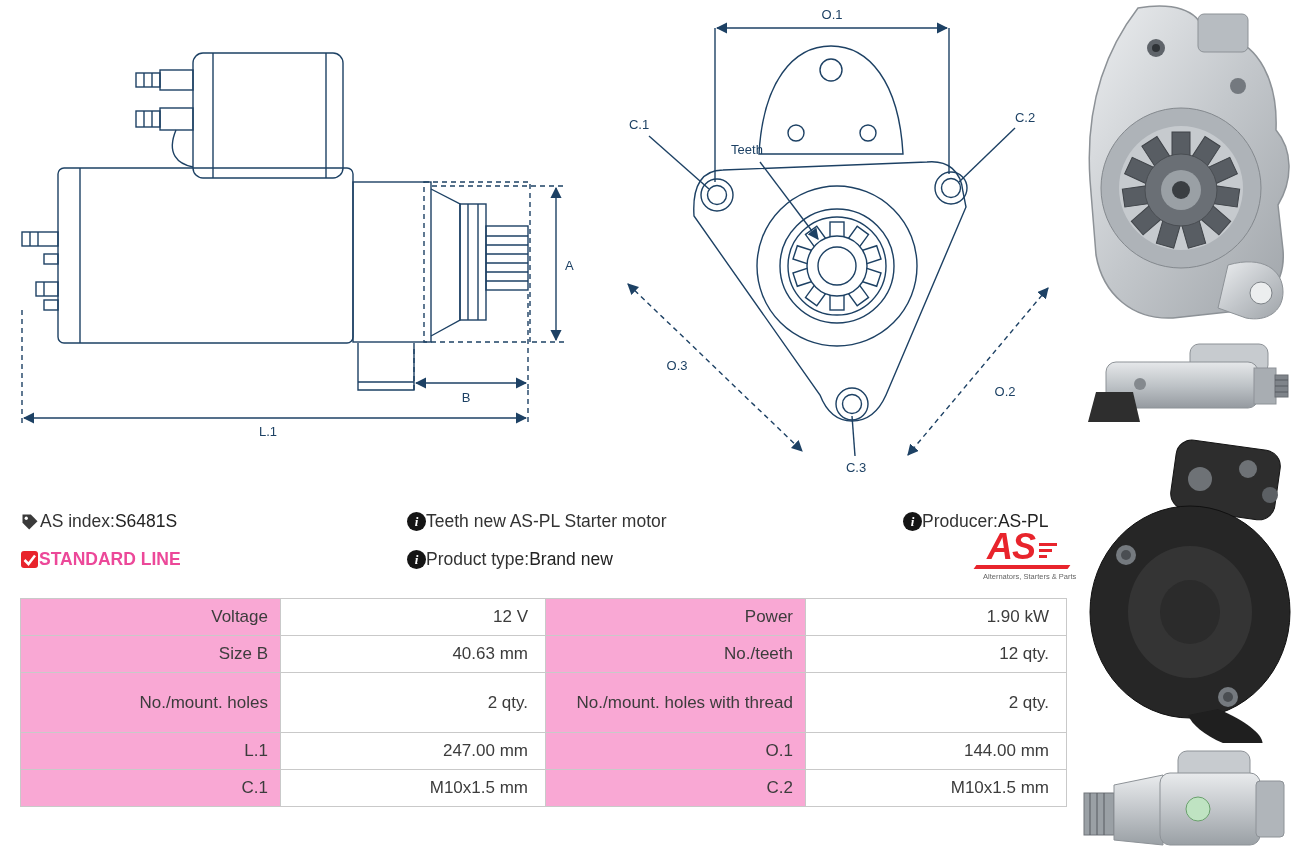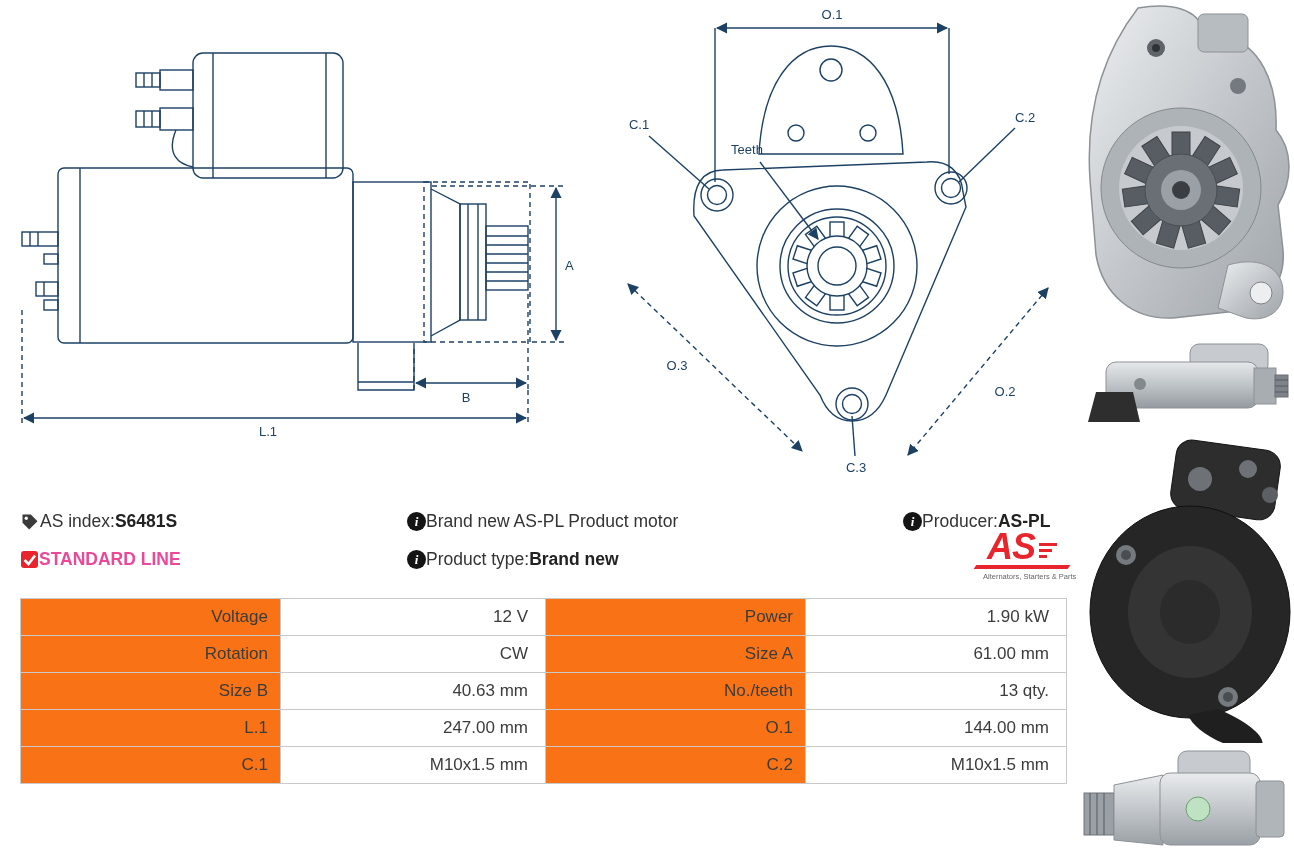--- a/index.html
+++ b/index.html
@@ -12,21 +12,21 @@
     color:#333;
   }
   .abs { position:absolute; }
 
   
   svg text { font-family:"Liberation Sans", sans-serif; }
   .dimtext { font-size:13px; fill:#1d4164; }
 
   
   .info-item { position:absolute; display:flex; align-items:center; font-size:17.5px; color:#333; white-space:nowrap; }
-  .info-item b { font-weight:bold; color:#222; }
+  .info-item b { font-weight:normal; color:#222; }
   .standard-text { color:#ec4899; font-weight:bold; }
   .info-icon {
     width:19px; height:19px; border-radius:50%; background:#151515; color:#fff;
     display:inline-flex; align-items:center; justify-content:center;
     font:italic bold 13px "Liberation Serif", serif; flex:0 0 auto;
   }
 
   
   .aspl-logo { position:absolute; left:971px; top:532px; width:102px; text-align:center; }
   .logo-row { display:flex; align-items:flex-end; justify-content:center; }
@@ -43,21 +43,21 @@
   table.spec { position:absolute; left:20px; top:598px; border-collapse:collapse; table-layout:fixed; width:1046px; }
   table.spec td {
     border:1px solid #c9c9c9;
     font-size:17px;
     color:#3c3c3c;
     height:37px;
     vertical-align:middle;
     text-align:right;
     line-height:1.25;
   }
-  td.lbl { background:#f97316; padding:4px 12px 4px 10px; }
+  td.lbl { background:#f9a8d4; padding:4px 12px 4px 10px; }
   td.val { background:#ffffff; padding:4px 17px 4px 10px; }
 </style>
 </head>
 <body>
 
 <svg class="abs" style="left:8px;top:4px" width="570" height="460" viewBox="0 0 570 460">
   <defs>
     <marker id="arrS" viewBox="0 0 10 10" refX="9" refY="5" markerWidth="8" markerHeight="8" orient="auto-start-reverse">
       <path d="M0,0 L10,5 L0,10 z" fill="#1d4164"></path>
     </marker>
@@ -279,21 +279,21 @@
   <svg width="20" height="20" viewBox="0 0 24 24">
     <path d="M3,3 L13,3 L21,11 L11,21 L3,13 Z" fill="#3a3a3a"></path>
     <circle cx="7.5" cy="7.5" r="2" fill="#ffffff"></circle>
   </svg>
   <span>AS index:</span>
   <b>S6481S</b>
 </div>
 
 <div class="info-item" style="left:407px;top:511px">
   <span class="info-icon">i</span>
-  <span>Brand new AS-PL Product motor</span>
+  <span>Teeth new AS-PL Starter motor</span>
 </div>
 
 <div class="info-item" style="left:903px;top:511px">
   <span class="info-icon">i</span>
   <span>Producer:</span>
   <b>AS-PL</b>
 </div>
 
 <div class="info-item" style="left:20px;top:549px">
   <svg width="19" height="19" viewBox="0 0 19 19">
@@ -330,30 +330,30 @@
       <col style="width:261px">
     </colgroup>
   <tbody>
     <tr>
       <td class="lbl">Voltage</td>
       <td class="val">12 V</td>
       <td class="lbl">Power</td>
       <td class="val">1.90 kW</td>
     </tr>
     <tr>
-      <td class="lbl">Rotation</td>
-      <td class="val">CW</td>
-      <td class="lbl">Size A</td>
-      <td class="val">61.00 mm</td>
-    </tr>
-    <tr>
       <td class="lbl">Size B</td>
       <td class="val">40.63 mm</td>
       <td class="lbl">No./teeth</td>
-      <td class="val">13 qty.</td>
+      <td class="val">12 qty.</td>
+    </tr>
+    <tr style="height:60px">
+      <td class="lbl">No./mount. holes</td>
+      <td class="val">2 qty.</td>
+      <td class="lbl">No./mount. holes with thread</td>
+      <td class="val">2 qty.</td>
     </tr>
     <tr>
       <td class="lbl">L.1</td>
       <td class="val">247.00 mm</td>
       <td class="lbl">O.1</td>
       <td class="val">144.00 mm</td>
     </tr>
     <tr>
       <td class="lbl">C.1</td>
       <td class="val">M10x1.5 mm</td>

